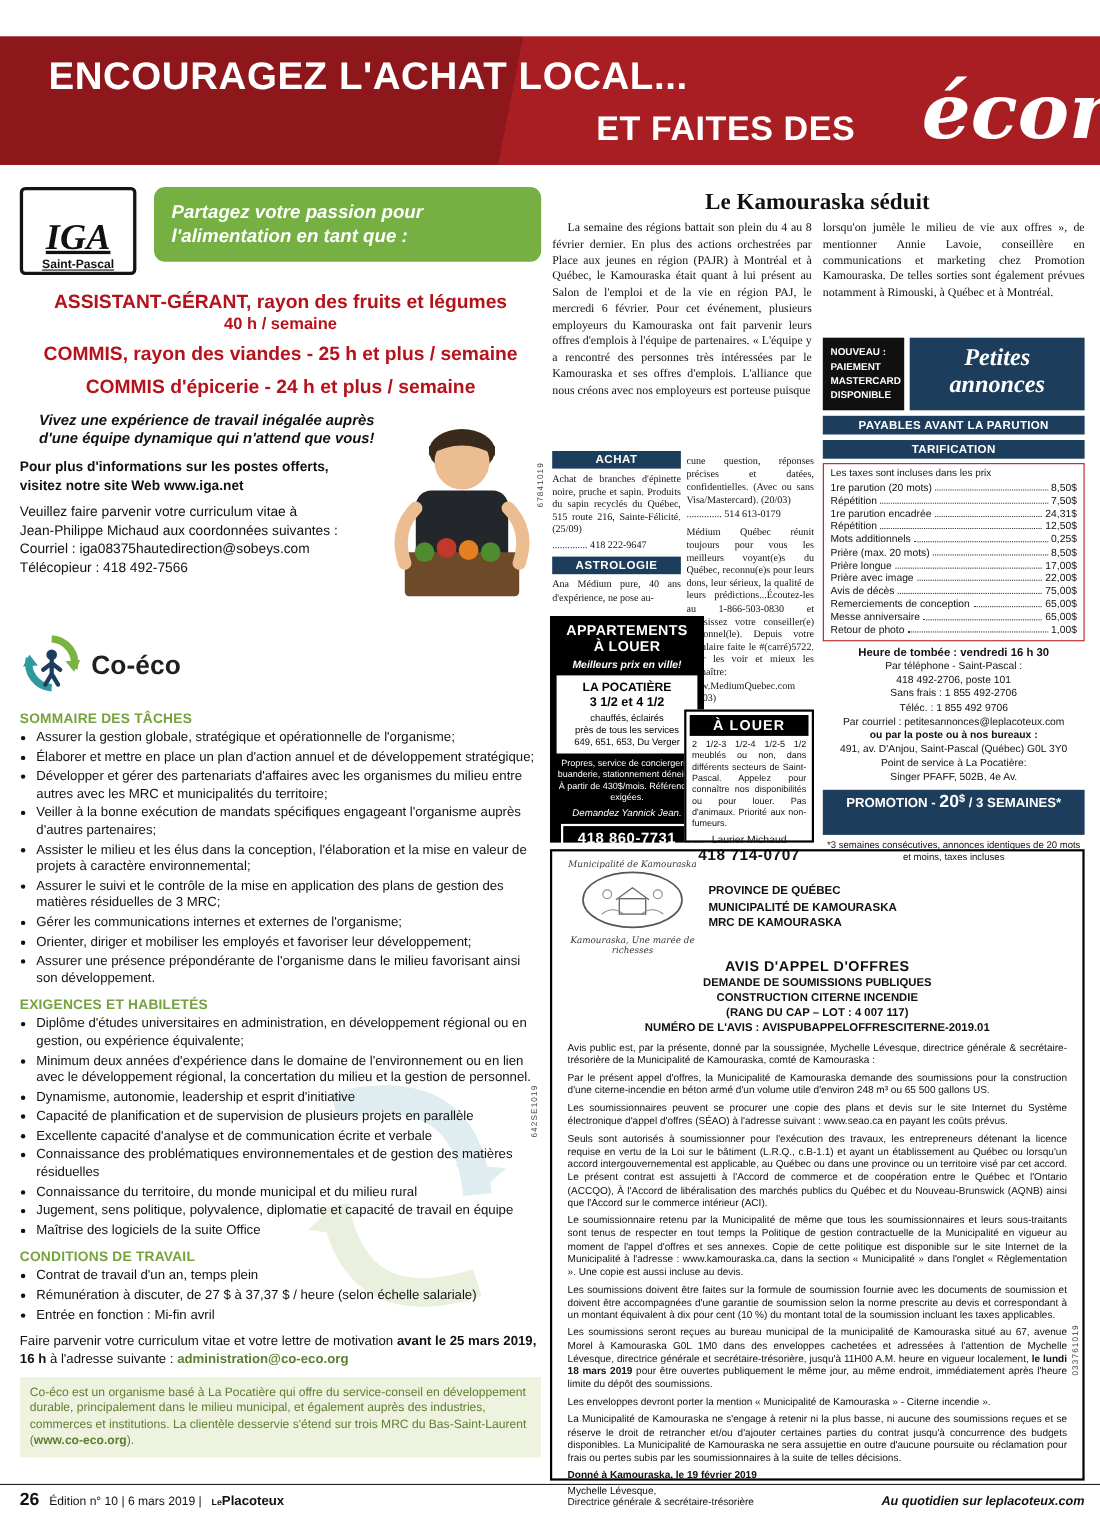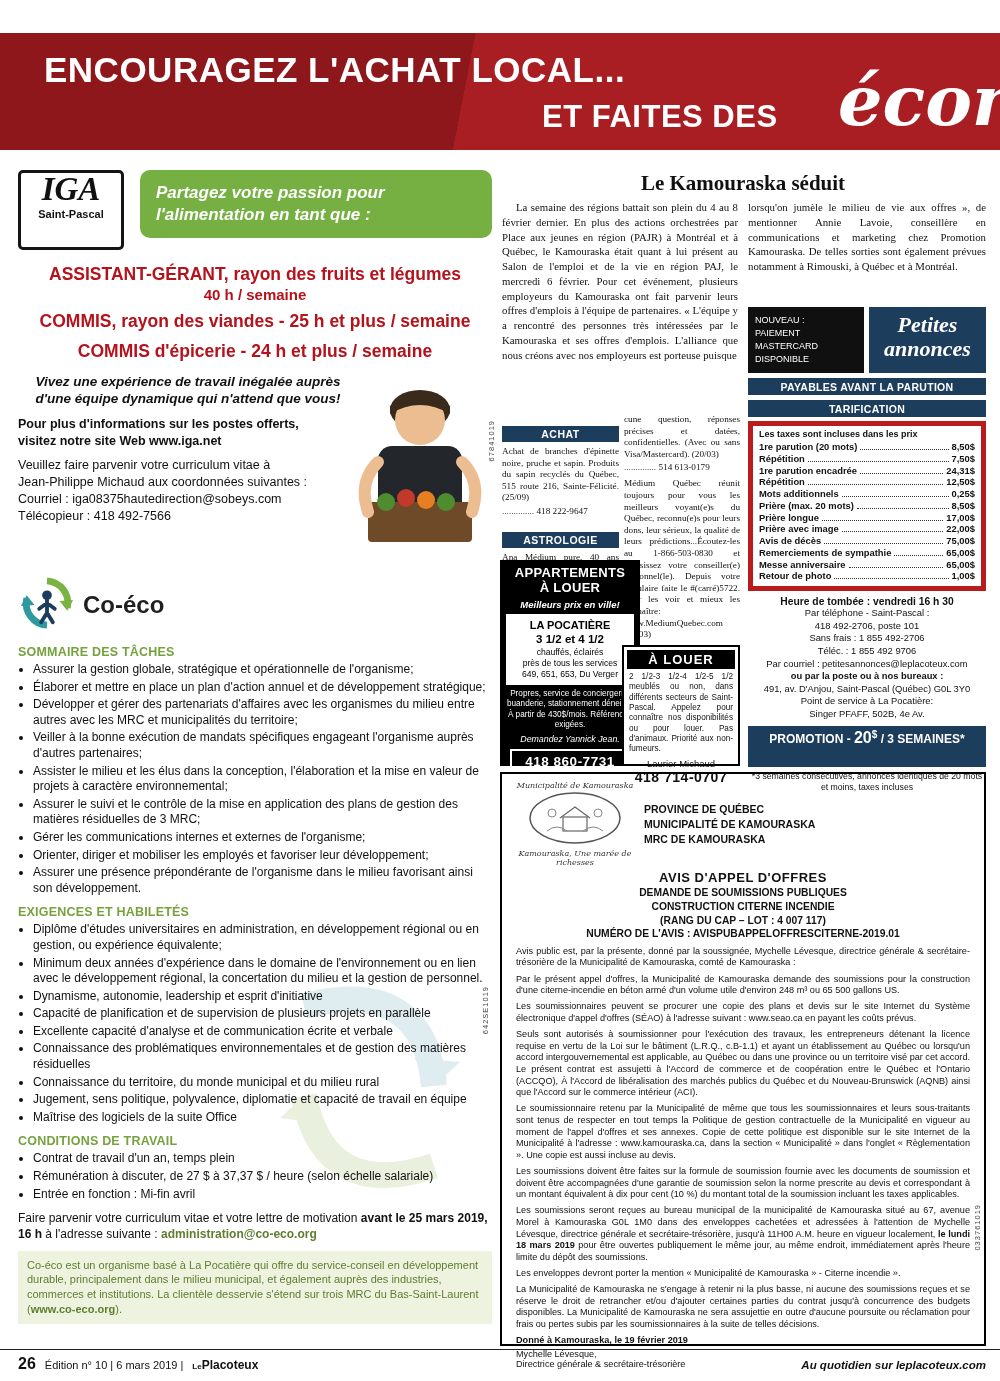--- a/index.html
+++ b/index.html
@@ -11,21 +11,21 @@
           background:linear-gradient(101deg,#8e171c 0%,#8e171c 46.5%,#a81e23 46.5%,#a81e23 100%);}
   .banner-l1{position:absolute;top:17px;left:44px;font-size:35px;font-weight:bold;letter-spacing:.5px;}
   .banner-l2{position:absolute;top:66px;left:542px;font-size:31px;font-weight:bold;letter-spacing:.5px;}
   .banner-script{position:absolute;top:26px;left:838px;font-family:"DejaVu Serif",serif;
                  font-style:italic;font-weight:bold;font-size:70px;white-space:nowrap;}
 
   
   .iga{position:absolute;left:18px;top:170px;width:474px;height:388px;}
   .iga-head{display:flex;gap:16px;align-items:flex-start;}
   .iga-logo{width:100px;height:74px;border:3px solid #141414;border-radius:5px;
-            display:flex;flex-direction:column;align-items:center;justify-content:flex-start;flex:none;}
+            display:flex;flex-direction:column;align-items:center;justify-content:flex-end;flex:none;text-decoration:underline;}
   .iga-logo-text{font-family:"Liberation Serif",serif;font-weight:bold;font-style:italic;font-size:33px;line-height:1;}
   .iga-logo-sub{font-size:11px;font-weight:bold;margin-top:2px;}
   .iga-green{flex:1;background:#76b043;border-radius:10px;color:#fff;font-weight:bold;font-style:italic;
              font-size:17px;line-height:1.3;padding:12px 16px;}
   .iga-jobs{margin-top:14px;text-align:center;color:#b5121b;font-weight:bold;}
   .job-main{font-size:17.5px;line-height:1.25;}
   .job-sub{font-size:15px;margin-bottom:8px;}
   .job-gap{margin-top:8px;}
   .iga-pitch{margin-top:10px;text-align:center;font-weight:bold;font-style:italic;font-size:13.5px;line-height:1.3;width:340px;}
   .iga-text{width:305px;font-size:12.5px;line-height:1.35;margin-top:8px;}
@@ -57,21 +57,21 @@
   .article-title{position:absolute;left:500px;top:171px;width:486px;text-align:center;
                  font-family:"Liberation Serif",serif;font-weight:bold;font-size:21px;}
   .art-col{position:absolute;font-family:"Liberation Serif",serif;font-size:10.8px;line-height:1.37;text-align:justify;}
   .art1{left:502px;top:200px;width:236px;text-indent:14px;}
   .art2{left:748px;top:200px;width:238px;}
 
   
   .cl-col{position:absolute;width:117px;}
   .cl1{left:502px;top:410px;}
   .cl2{left:624px;top:410px;width:116px;}
-  .cl-bar{background:#1d3d5c;color:#fff;font-weight:bold;text-align:center;font-size:10.5px;padding:2px 0;letter-spacing:.5px;margin-top:16px;}
+  .cl-bar{background:#1d3d5c;color:#fff;font-weight:bold;text-align:center;font-size:10.5px;padding:2px 0;letter-spacing:.5px;}
   .cl-text{font-family:"Liberation Serif",serif;font-size:9.2px;line-height:1.26;text-align:justify;margin:4px 0 2px;}
   .cl-phone{font-family:"Liberation Serif",serif;font-size:9.2px;margin-bottom:6px;}
 
   
   .apart{position:absolute;left:500px;top:560px;width:140px;height:206px;background:#000;color:#fff;
          text-align:center;padding:6px 5px;box-sizing:border-box;}
   .apart-title{font-size:13px;font-weight:bold;line-height:1.15;letter-spacing:.3px;}
   .apart-sub{font-style:italic;font-weight:bold;font-size:9.5px;margin:3px 0 4px;}
   .apart-white{background:#fff;color:#000;margin:0 1px;padding:4px 2px;font-size:8.6px;line-height:1.3;}
   .aw-city{font-weight:bold;font-size:11px;}
@@ -84,28 +84,28 @@
   .louer{position:absolute;left:622px;top:645px;width:118px;height:121px;border:2px solid #000;
          background:#fff;box-sizing:border-box;text-align:center;}
   .louer-bar{background:#000;color:#fff;font-weight:bold;font-size:13px;padding:2px 0;margin:3px 3px 2px;letter-spacing:1px;}
   .louer-text{font-size:8.2px;text-align:justify;padding:1px 5px;line-height:1.26;}
   .louer-contact{font-size:9.5px;margin-top:2px;}
   .louer-phone{font-size:14px;font-weight:bold;letter-spacing:.5px;}
 
   
   .pet{position:absolute;left:748px;top:307px;width:238px;}
   .pet-toprow{display:flex;gap:5px;align-items:stretch;}
-  .pet-nouveau{background:#101010;color:#fff;font-weight:normal;font-size:9px;line-height:1.45;
-               padding:7px 7px;width:116px;box-sizing:border-box;}
+  .pet-nouveau{background:#101010;color:#fff;font-weight:bold;font-size:9px;line-height:1.45;
+               padding:7px 7px;width:74px;box-sizing:border-box;}
   .pet-title{flex:1;background:#1d3d5c;color:#fff;text-align:center;padding:6px 0 4px;
              font-family:"Liberation Serif",serif;font-style:italic;font-weight:bold;font-size:22px;line-height:1.1;}
   .pet-bar{background:#1d3d5c;color:#fff;text-align:center;font-weight:bold;font-size:10.5px;
            padding:2.5px 0;margin-top:5px;letter-spacing:.3px;}
   .pet-pay{text-align:center;font-size:9.4px;line-height:1.35;margin-top:3px;}
-  .pet-tarifbox{border:5px solid #b91c1c;margin-top:4px;padding:3px 6px 4px;font-weight:bold;}
+  .pet-tarifbox{border:1px solid #b91c1c;margin-top:4px;padding:3px 6px 4px;}
   .pet-taxes{font-size:9px;margin-bottom:2px;}
   .trow{display:flex;align-items:baseline;font-size:9.4px;line-height:1.25;}
   .tlead{flex:1;border-bottom:1px dotted #333;margin:0 3px 2px;}
   .pet-deadline{text-align:center;font-weight:bold;font-size:10.3px;margin-top:5px;}
   .pet-lines{text-align:center;font-size:9.4px;line-height:1.34;}
   .pet-bold{font-weight:bold;}
   .pet-promo{background:#1d3d5c;color:#fff;text-align:center;margin-top:5px;padding:3px 0 20px;font-weight:bold;font-size:12px;}
   .promo-price{font-size:16px;}
   .promo-sup{font-size:10px;vertical-align:super;}
   .pet-note{text-align:center;font-size:8.7px;margin-top:4px;line-height:1.3;}
@@ -360,21 +360,21 @@
           <span>Prière avec image</span>
           <span class="tlead"></span>
           <span>22,00$</span>
         </div>
       <div class="trow">
           <span>Avis de décès</span>
           <span class="tlead"></span>
           <span>75,00$</span>
         </div>
       <div class="trow">
-          <span>Remerciements de sympathie</span>
+          <span>Remerciements de conception</span>
           <span class="tlead"></span>
           <span>65,00$</span>
         </div>
       <div class="trow">
           <span>Messe anniversaire</span>
           <span class="tlead"></span>
           <span>65,00$</span>
         </div>
       <div class="trow">
           <span>Retour de photo</span>

